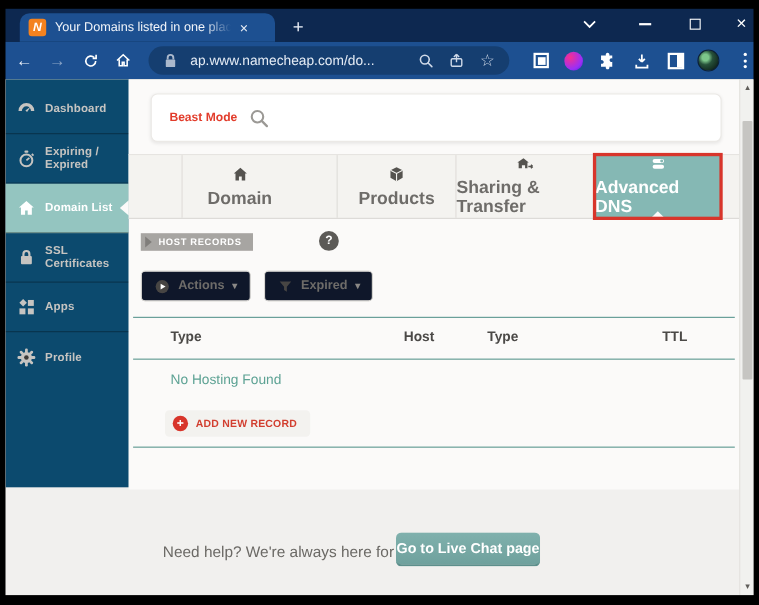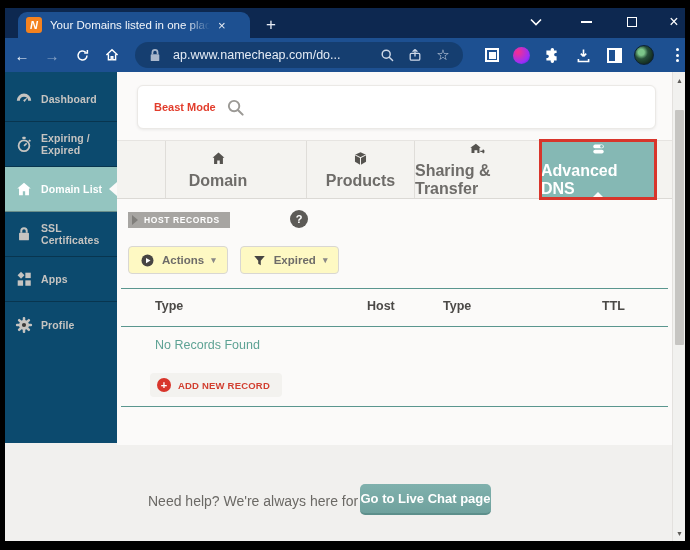--- a/index.html
+++ b/index.html
@@ -84,21 +84,21 @@
 
   .ribbon { position:absolute; left:11px; top:140px; height:16px; display:flex; align-items:center;
             background:#a7a5a2; padding:0 10px 0 4px; }
   .ribbon-notch { width:0; height:0; border-top:5px solid transparent; border-bottom:5px solid transparent;
             border-left:6px solid #807e7b; margin-right:6px; }
   .ribbon-label { color:#fff; font-size:8.5px; font-weight:bold; letter-spacing:.6px; }
   .helpdot { position:absolute; left:173px; top:138px; width:18px; height:18px; border-radius:50%;
              background:#5c5a57; color:#fff; font-size:11px; font-weight:bold; display:flex; align-items:center; justify-content:center; }
 
   .btnrow { position:absolute; left:11px; top:174px; display:flex; gap:12px; }
-  .wbtn { height:28px; background:#fef9c3; border:1px solid #d9d7d3; border-radius:4px; display:flex;
+  .wbtn { height:28px; background:#0f172a; border:1px solid #d9d7d3; border-radius:4px; display:flex;
           align-items:center; gap:7px; padding:0 11px; color:#6e6c69; font-size:11.5px; font-weight:bold; }
   .wbtn .bi { width:15px; height:15px; }
   .wbtn .dd { font-size:9px; color:#8a8886; }
 
   .tealline { position:absolute; left:4px; right:4px; height:1px; background:#5a968f; }
   .tl1 { top:216px; } .tl2 { top:254px; } .tl3 { top:334px; }
   .thead { position:absolute; top:227px; color:#4b4947; font-size:12.5px; font-weight:bold; }
   .th-type { left:38px; } .th-host { left:208px;padding-left:42px; } .th-value { left:326px; } .th-ttl { left:485px; }
   .norecords { position:absolute; left:38px; top:266px; color:#5da294; font-size:12.5px; }
   .addrecord { position:absolute; left:33px; top:301px; height:24px; background:#f3f2ef; border-radius:4px;
@@ -347,21 +347,21 @@
           <span class="dd">▾</span>
         </div>
       </div>
 
       <div class="tealline tl1"></div>
       <div class="thead th-type">Type</div>
       <div class="thead th-host">Host</div>
       <div class="thead th-value">Type</div>
       <div class="thead th-ttl">TTL</div>
       <div class="tealline tl2"></div>
-      <div class="norecords">No Records Found</div>
+      <div class="norecords">No Hosting Found</div>
       <div class="addrecord">
         <span class="plusdot">+</span>
         <span class="addrecord-label">ADD NEW RECORD</span>
       </div>
       <div class="tealline tl3"></div>
     </div>
 
     <div class="help-text">Need help? We're always here for you.</div>
     <div class="chatbtn">Go to Live Chat page</div>
 

